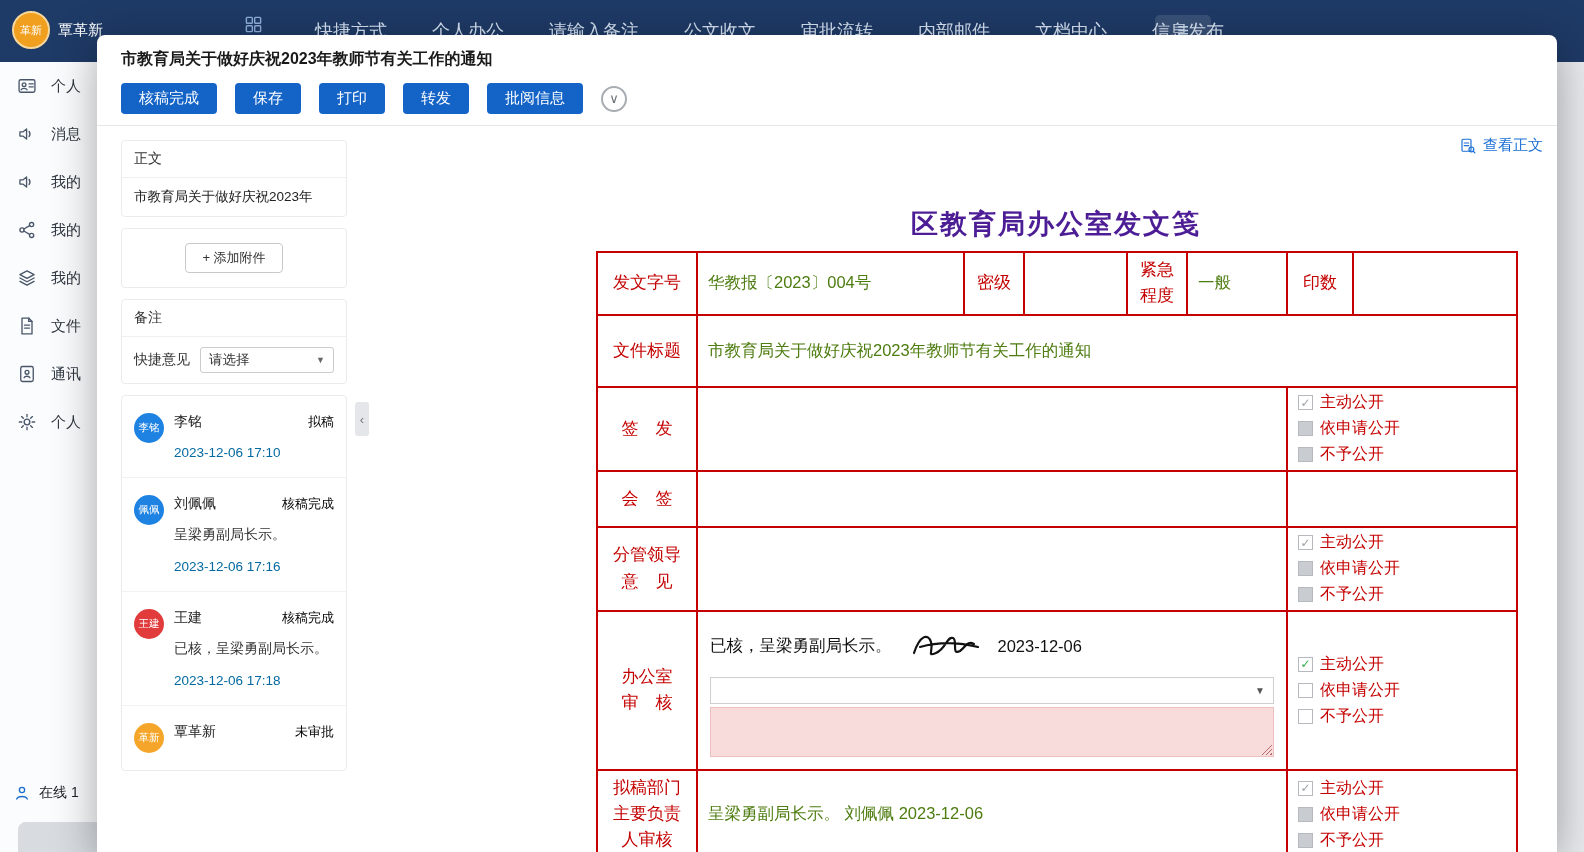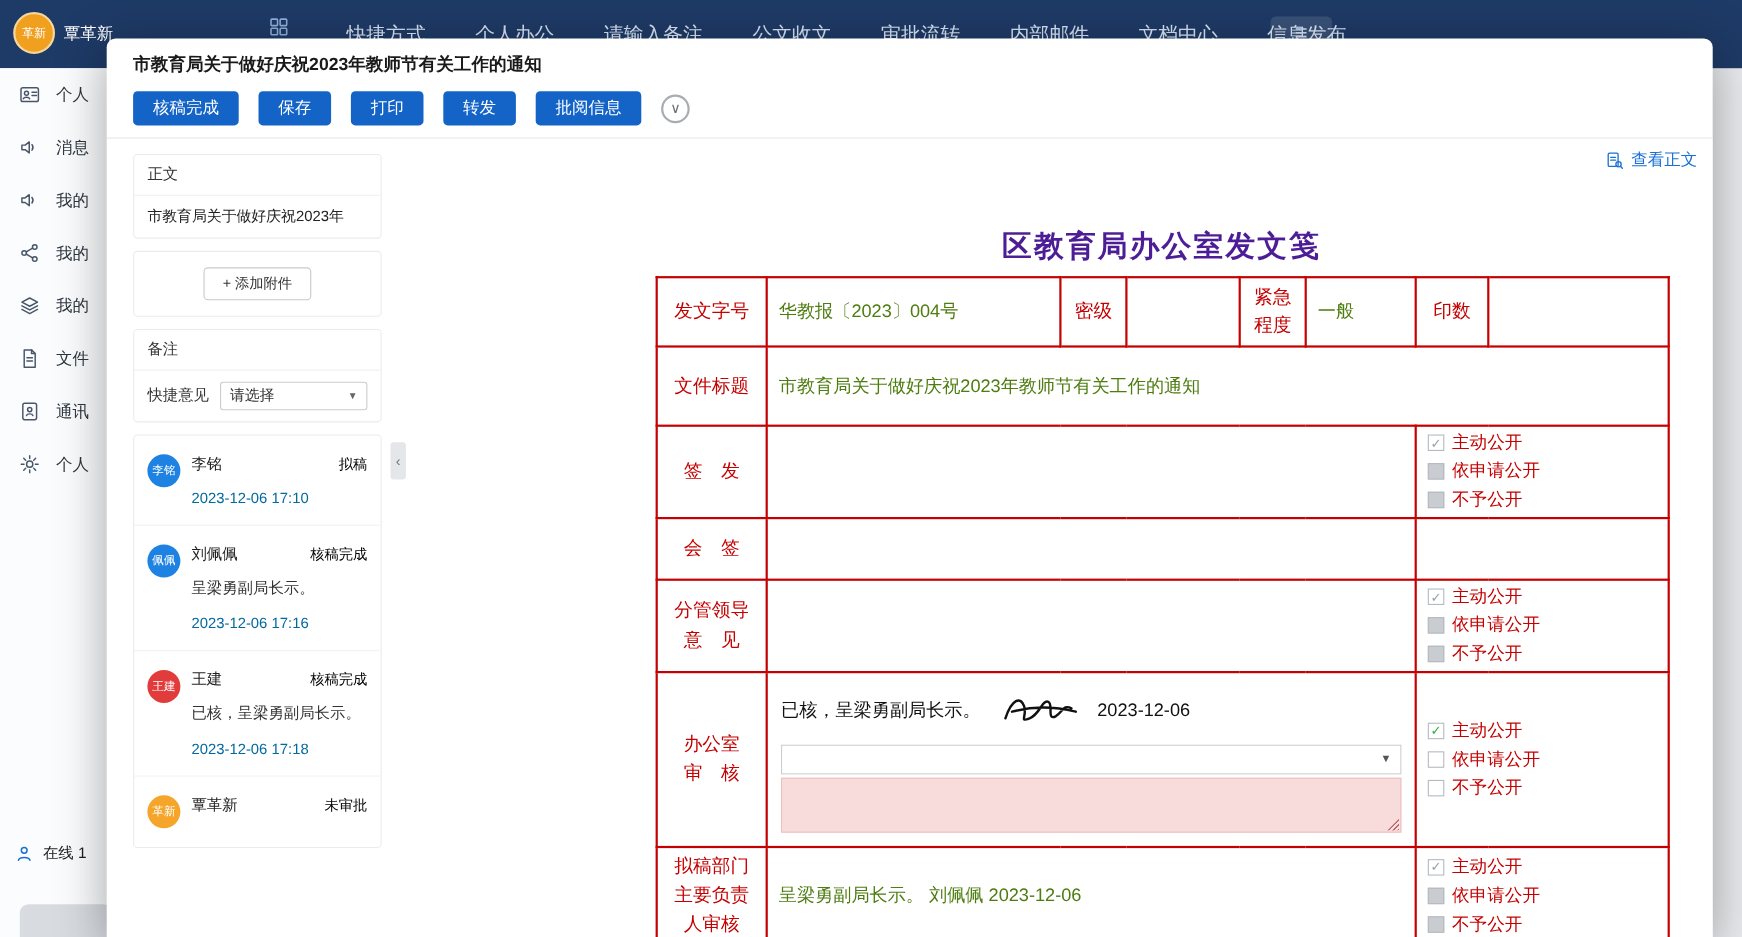--- a/index.html
+++ b/index.html
@@ -17,21 +17,21 @@
   .topnav span { color:#d6e2f3; font-size:18px; white-space:nowrap; cursor:pointer; }
   .hamburger { position:absolute; left:1155px; top:15px; width:56px; height:31px; border-radius:5px;
                background:rgba(255,255,255,.12); color:#cfe0f5; font-size:20px;
                display:flex; align-items:center; justify-content:center; cursor:pointer; }
 
   
   .sidebar { position:absolute; top:62px; left:0; width:250px; height:790px; background:#fbfcfd; z-index:1; }
   .side-item { display:flex; align-items:center; gap:14px; height:48px; padding-left:17px;
                font-size:15px; color:#2e3640; cursor:pointer; }
   .side-item svg { flex:none; stroke:#49566a; fill:none; stroke-width:1.6; stroke-linecap:round; stroke-linejoin:round; }
-  .online-row { position:absolute; left:13px; top:705px; display:flex; align-items:center; gap:8px;
+  .online-row { position:absolute; left:13px; top:722px; display:flex; align-items:center; gap:8px;
                 font-size:14px; color:#1b1f24; }
   .online-row svg { stroke:#1a6fd0; fill:none; stroke-width:1.8; stroke-linecap:round; }
   .side-graybox { position:absolute; left:18px; top:760px; width:84px; height:92px;
                   background:#d8dce1; border-radius:8px 8px 0 0; }
 
   
   .modal { position:absolute; left:97px; top:35px; width:1460px; height:817px; background:#fff;
            border-radius:8px 8px 0 0; box-shadow:0 10px 45px rgba(0,0,0,.35); z-index:5;
            display:flex; flex-direction:column; overflow:hidden; }
   .modal-top { padding:14px 24px 11px; border-bottom:1px solid #e7e7e7; }

